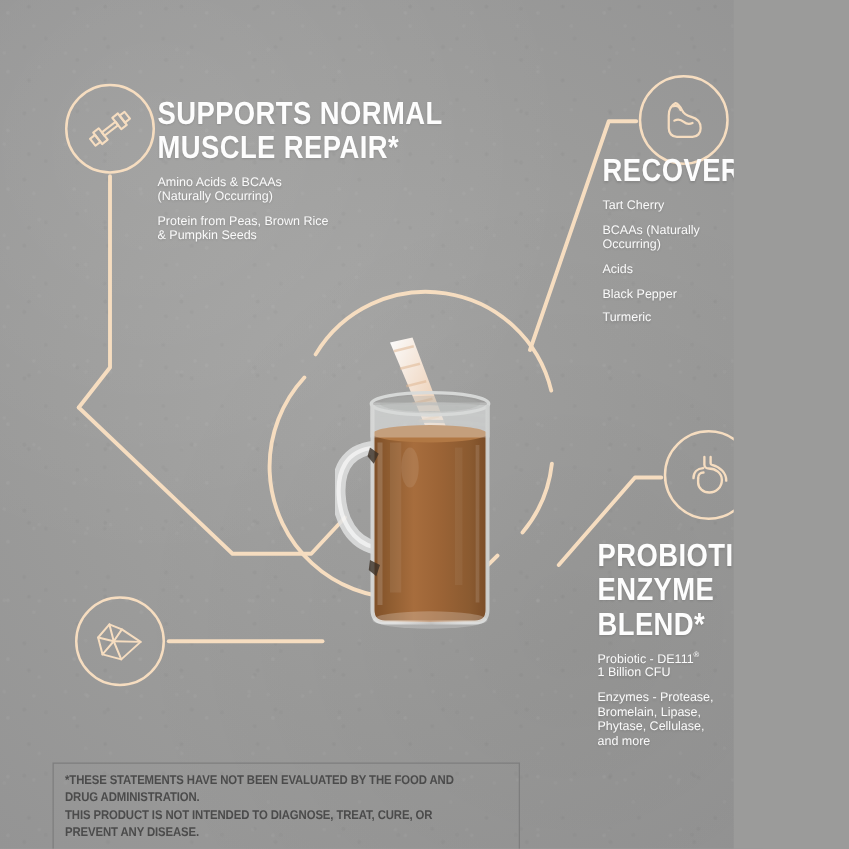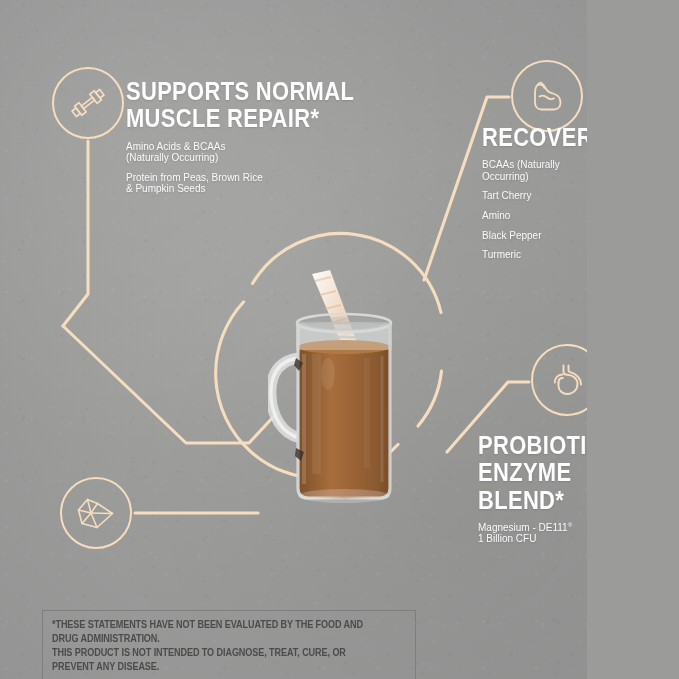--- a/index.html
+++ b/index.html
@@ -283,34 +283,38 @@
     <div class="blockhead h-big">SUPPORTS NORMAL
 MUSCLE REPAIR*</div>
     <div class="body-line">Amino Acids &amp; BCAAs
 (Naturally Occurring)</div>
     <div class="body-line">Protein from Peas, Brown Rice
 &amp; Pumpkin Seeds</div>
   </div>
 
   <div class="node" id="panel-recovery">
     <div class="blockhead h-big">RECOVERY*</div>
+    <div class="body-line">Tart Cherry</div>
     <div class="body-line">BCAAs (Naturally
 Occurring)</div>
-    <div class="body-line">Tart Cherry</div>
-    <div class="body-line">Amino</div>
+    <div class="body-line">Acids</div>
     <div class="body-line">Black Pepper</div>
     <div class="body-line">Turmeric</div>
   </div>
 
 
   <div class="node" id="panel-probiotic">
     <div class="blockhead h-big">PROBIOTIC &amp;
 ENZYME BLEND*</div>
-    <div class="body-line"><span>Magnesium - DE111</span><sup class="reg">®</sup><span>
+    <div class="body-line"><span>Probiotic - DE111</span><sup class="reg">®</sup><span>
 1 Billion CFU</span></div>
+    <div class="body-line">Enzymes - Protease,
+Bromelain, Lipase,
+Phytase, Cellulase,
+and more</div>
   </div>
 
   <div id="disclaimer">
     <p>*THESE STATEMENTS HAVE NOT BEEN EVALUATED BY THE FOOD AND DRUG ADMINISTRATION.
 THIS PRODUCT IS NOT INTENDED TO DIAGNOSE, TREAT, CURE, OR PREVENT ANY DISEASE.</p>
   </div>
 
 </div>
 
 </body></html>

